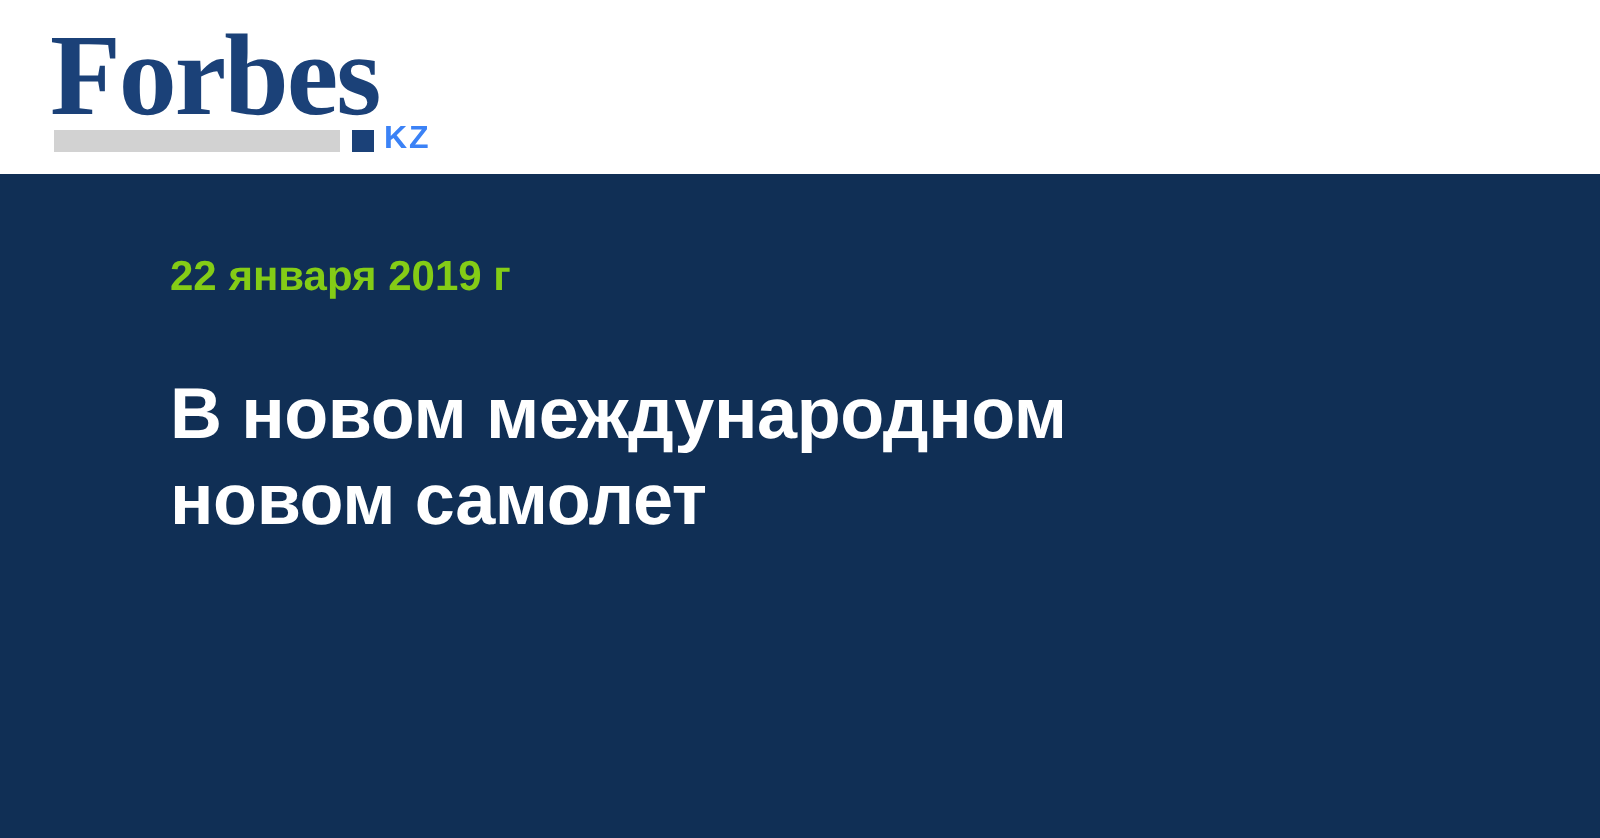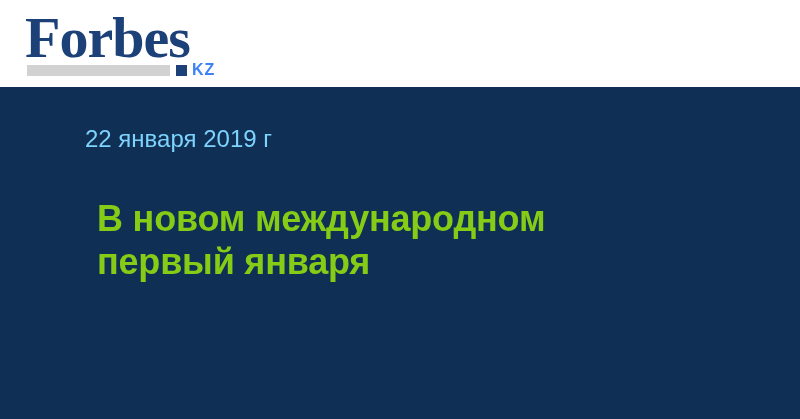--- a/index.html
+++ b/index.html
@@ -92,38 +92,38 @@
     width: 800px;
     height: 332px;
     background: #102f55;
   }
 
   .article-date {
     position: absolute;
     left: 85px;
     top: 40px;
     font-family: "Liberation Sans", sans-serif;
-    font-weight: 400;
-    font-size: 24px;
+    font-weight: 700;
+    font-size: 21px;
     line-height: 24px;
-    color: #7dd3fc;
+    color: #84cc16;
     white-space: nowrap;
   }
 
   .article-title {
     position: absolute;
     left: 85px;
     top: 98px;
     width: 640px;
-    margin: 12px;
+    margin: 0;
     font-family: "Liberation Sans", sans-serif;
     font-weight: 700;
     font-size: 36px;
     line-height: 43px;
-    color: #84cc16;
+    color: #ffffff;
     letter-spacing: -0.2px;
   }
 
   .article-title .tline {
     display: block;
     white-space: nowrap;
   }
 </style>
 </head>
 <body>
@@ -138,18 +138,18 @@
       <span class="logo-kz">KZ</span>
     </div>
   </div>
 
   <div class="article">
 
     <div class="article-date">22 января 2019 г</div>
 
     <h1 class="article-title">
       <span class="tline">В новом международном</span>
-      <span class="tline">первый января</span>
+      <span class="tline">новом самолет</span>
     </h1>
 
   </div>
 
 </div>
 
 </body></html>

